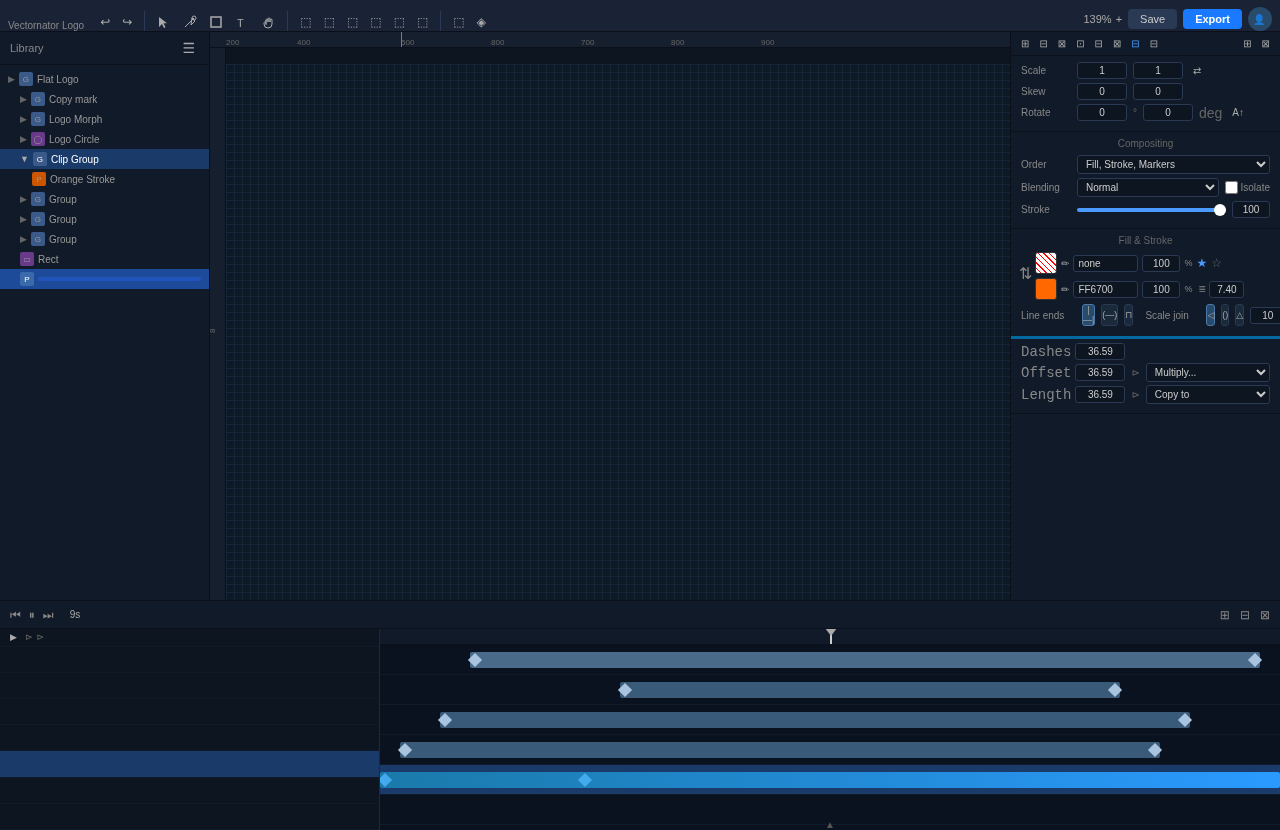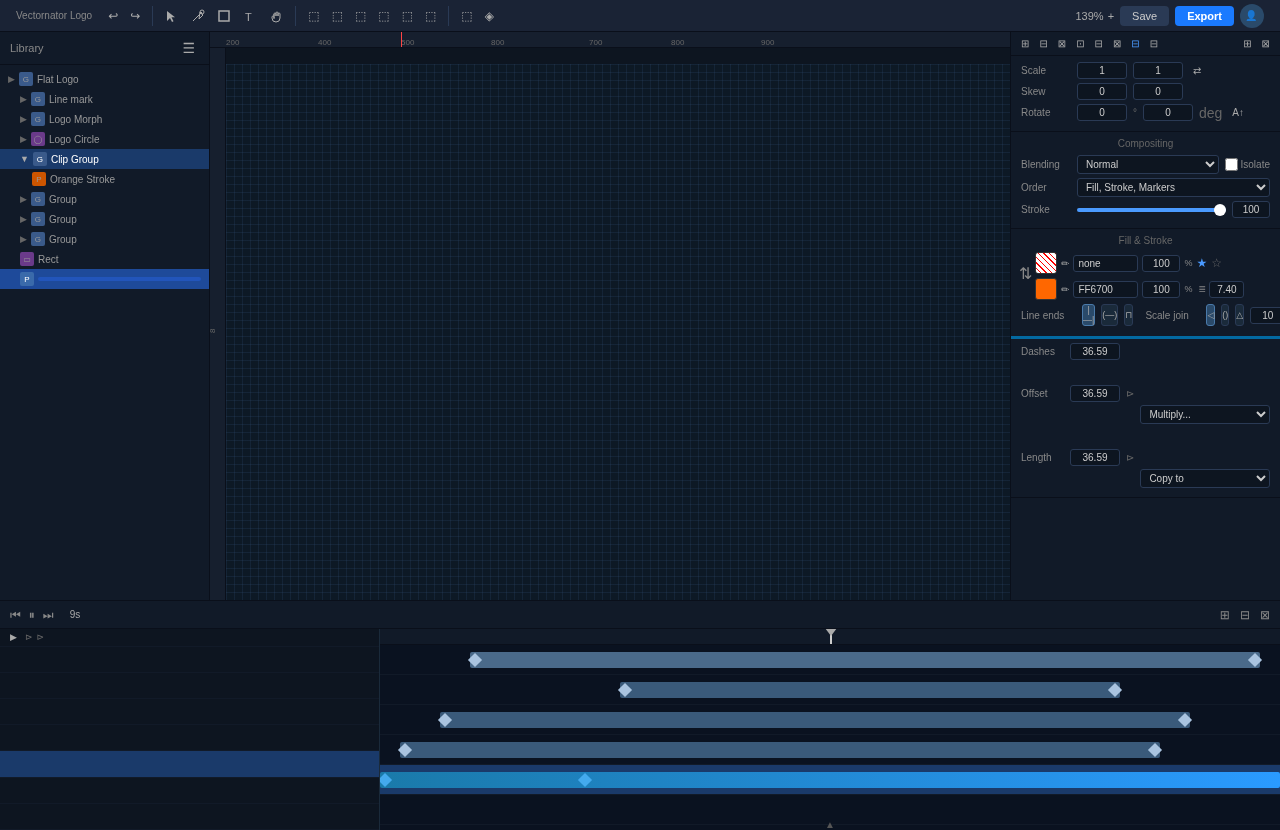--- a/index.html
+++ b/index.html
@@ -14,22 +14,22 @@
       display: flex;
       flex-direction: column;
     }
 
     
     .toolbar {
       height: 32px;
       background: #1a2335;
       border-bottom: 1px solid #0a0f1a;
       display: flex;
-      align-items: center;
-      padding: 0 16px;
+      align-items: flex-end;
+      padding: 0 8px;
       gap: 4px;
       flex-shrink: 0;
     }
     .toolbar-logo {
       font-size: 10px;
       color: #888;
       margin-right: 8px;
     }
     .toolbar-btn {
       background: none;
@@ -328,40 +328,39 @@
     .dashes-section {
       padding: 4px 10px 6px;
       border-bottom: 1px solid #0a0f1a;
     }
     .dashes-row {
       display: flex;
       align-items: center;
       gap: 4px;
       margin-bottom: 3px;
     }
-    .dash-label { font-size: 10px; color: #888; min-width: 45px; }
+    .dash-label { font-size: 14px; color: #888; min-width: 45px; font-family: Liberation Mono, monospace; }
     .dash-input {
       background: #0d1520;
       border: 1px solid #2a3a55;
       border-radius: 3px;
       color: #ccc;
       font-size: 10px;
       padding: 2px 4px;
       width: 50px;
       text-align: center;
     }
     .dash-select {
       background: #0d1520;
       border: 1px solid #2a3a55;
       border-radius: 3px;
       color: #ccc;
       font-size: 10px;
       padding: 2px 4px;
       flex: 1;
-      margin-top: 42px;
     }
 
     
     .bottom-area {
       height: 230px;
       background: #0d1520;
       border-top: 1px solid #0a0f1a;
       flex-shrink: 0;
       display: flex;
       flex-direction: column;
@@ -561,21 +560,21 @@
 
       <div class="layer-item">
         <span style="font-size:9px;color:#666;">▶</span>
         <span class="layer-icon layer-icon-group">G</span>
         <span>Flat Logo</span>
       </div>
 
       <div class="layer-item layer-indent">
         <span style="font-size:9px;color:#666;">▶</span>
         <span class="layer-icon layer-icon-group">G</span>
-        <span>Line mark</span>
+        <span>Copy mark</span>
       </div>
 
       <div class="layer-item layer-indent">
         <span style="font-size:9px;color:#666;">▶</span>
         <span class="layer-icon layer-icon-group">G</span>
         <span>Logo Morph</span>
       </div>
 
       <div class="layer-item layer-indent">
         <span style="font-size:9px;color:#666;">▶</span>
@@ -620,24 +619,24 @@
         <span style="flex:1;background:#2255bb;padding:2px 4px;border-radius:2px;"></span>
       </div>
     </div>
   </div>
 
   <div class="canvas-wrapper">
 
     <div class="ruler-h">
       <div class="ruler-h-inner">
         <span class="ruler-tick" style="left: 0px;">200</span>
-        <span class="ruler-tick" style="left: 92px;">400</span>
+        <span class="ruler-tick" style="left: 71px;">400</span>
         <span class="ruler-tick" style="left: 175px;">500</span>
         <span class="ruler-tick" style="left: 265px;">800</span>
-        <span class="ruler-tick" style="left: 363px;">700</span>
+        <span class="ruler-tick" style="left: 355px;">700</span>
         <span class="ruler-tick" style="left: 445px;">800</span>
         <span class="ruler-tick" style="left: 535px;">900</span>
 
         <div style="position:absolute;left:175px;top:0;width:1px;height:16px;background:#ff4444;"></div>
       </div>
     </div>
 
     <div class="canvas-area">
       <div style="position:absolute;left:0;top:0;width:16px;bottom:0;background:#161f2e;border-right:1px solid #0a0f1a;z-index:5;">
         <span style="position:absolute;top:50%;font-size:8px;color:#666;transform:rotate(-90deg) translateX(-50%);white-space:nowrap;">8</span>
@@ -684,34 +683,34 @@
         <input class="props-input" value="0" style="">
         <span style="font-size:14px;color:#666;">deg</span>
         <button class="toolbar-btn" style="font-size:10px;">A↑</button>
       </div>
     </div>
 
 
     <div class="props-section">
       <div class="props-section-title">Compositing</div>
       <div class="props-row">
+        <span class="props-label">Order</span>
+        <select class="props-select">
+          <option>Fill, Stroke, Markers</option>
+        </select>
+      </div>
+      <div class="props-row">
         <span class="props-label">Blending</span>
         <select class="props-select" style="flex:1;">
           <option>Normal</option>
         </select>
         <label style="display:flex;align-items:center;gap:3px;font-size:10px;color:#888;cursor:pointer;">
           <input type="checkbox" style="">
           <span>Isolate</span>
         </label>
-      </div>
-      <div class="props-row">
-        <span class="props-label">Order</span>
-        <select class="props-select">
-          <option>Fill, Stroke, Markers</option>
-        </select>
       </div>
       <div class="props-row">
         <span class="props-label">Stroke</span>
         <input type="range" class="opacity-slider" min="0" max="100" value="100" style="">
         <input class="props-input" value="100" style="width: 38px;">
       </div>
     </div>
 
     <div class="fill-stroke-section">
       <div class="fill-stroke-title">Fill &amp; Stroke</div>

